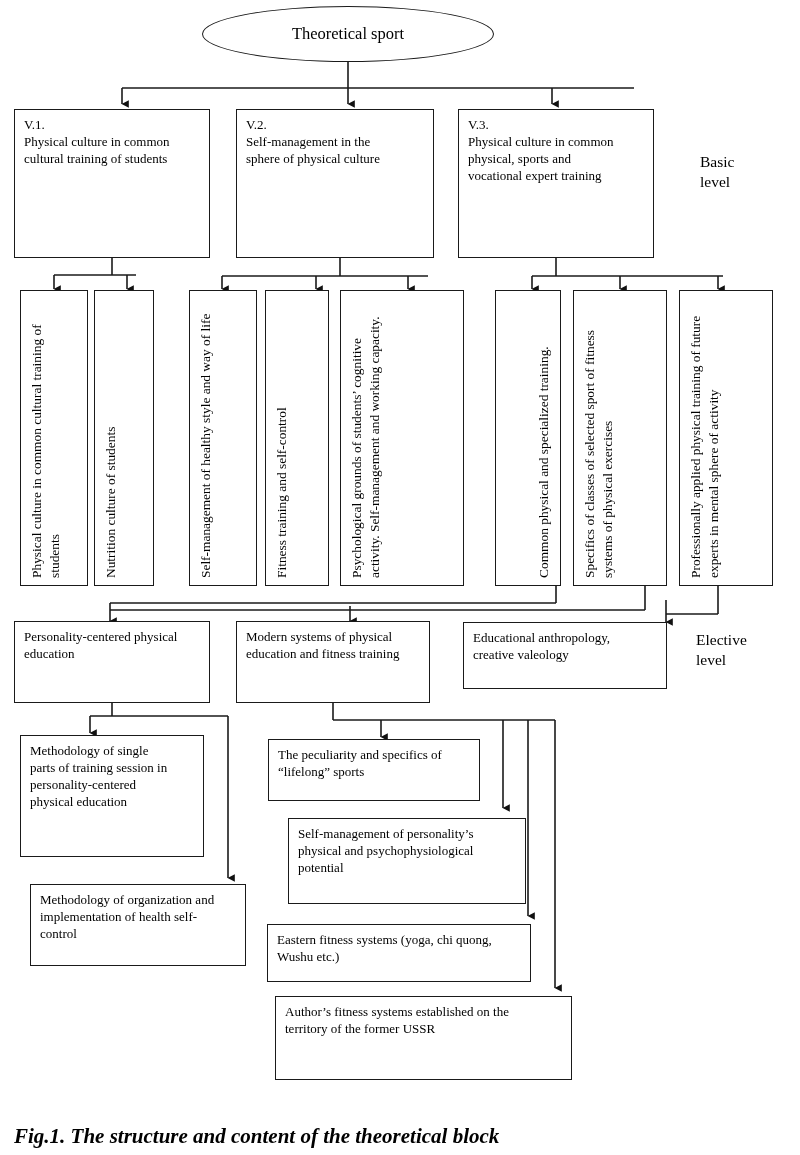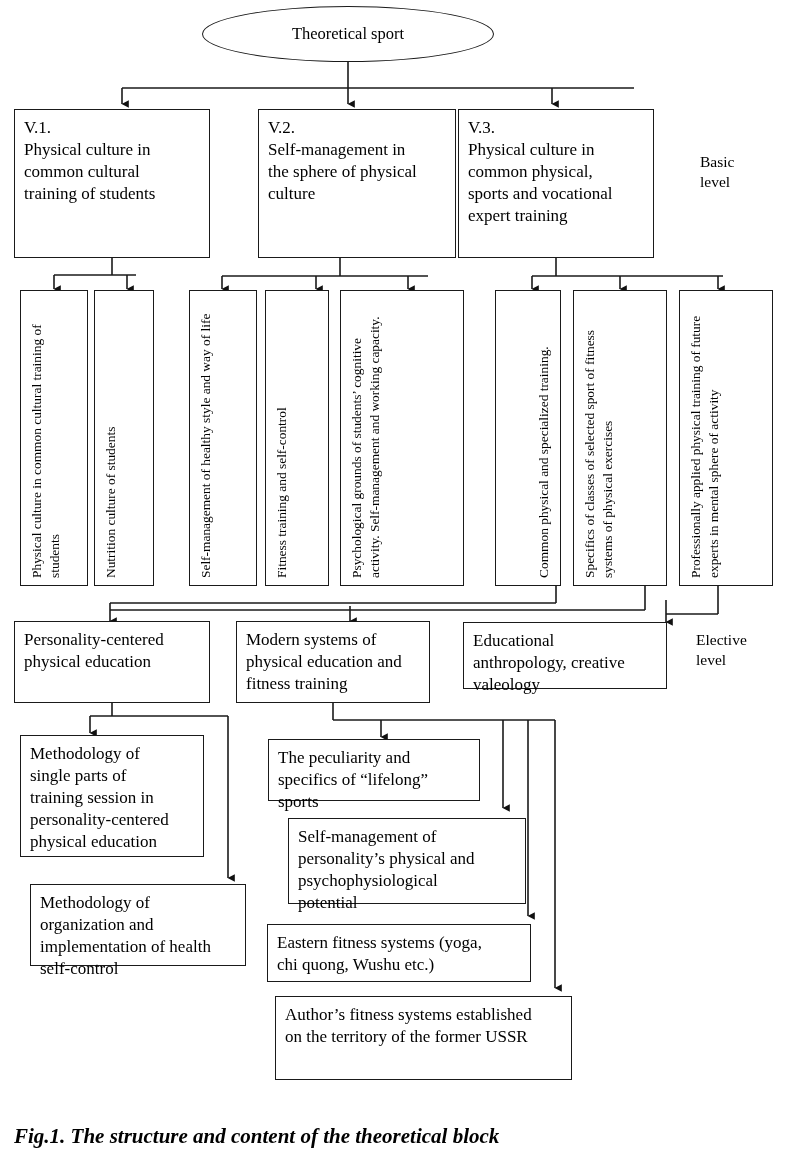--- a/index.html
+++ b/index.html
@@ -13,21 +13,21 @@
 
   
   #wires{position:absolute;left:0;top:0;width:800px;height:1155px;overflow:visible;}
 
   
   .node{
     position:absolute;
     border:1.6px solid #1a1a1a;
     background:#ffffff;
     box-sizing:border-box;
-    font-size:17px;
+    font-size:13px;
     line-height:1.30;
     padding:7px 27px 6px 9px;
   }
   .node.h{ 
     text-align:left;
   }
   
   .vnode{
     position:absolute;
     border:1.6px solid #1a1a1a;
@@ -132,21 +132,21 @@
 
   <div class="ellipse" style="left:202px;top:6px;width:292px;height:56px;">
     <span>Theoretical sport</span>
   </div>
 
   <div class="node h" style="left:14px;top:109px;width:196px;height:149px;">
     <div>V.1.</div>
     <div>Physical culture in common cultural training of students</div>
   </div>
 
-  <div class="node h" style="left:236px;top:109px;width:198px;height:149px;margin-left:22px;">
+  <div class="node h" style="left:236px;top:109px;width:198px;height:149px;">
     <div>V.2.</div>
     <div>Self-management in the sphere of physical culture</div>
   </div>
 
   <div class="node h" style="left:458px;top:109px;width:196px;height:149px;">
     <div>V.3.</div>
     <div>Physical culture in common physical, sports and vocational expert training</div>
   </div>
 
   <div class="plainlabel" style="left:663px;top:152px;">Basic

